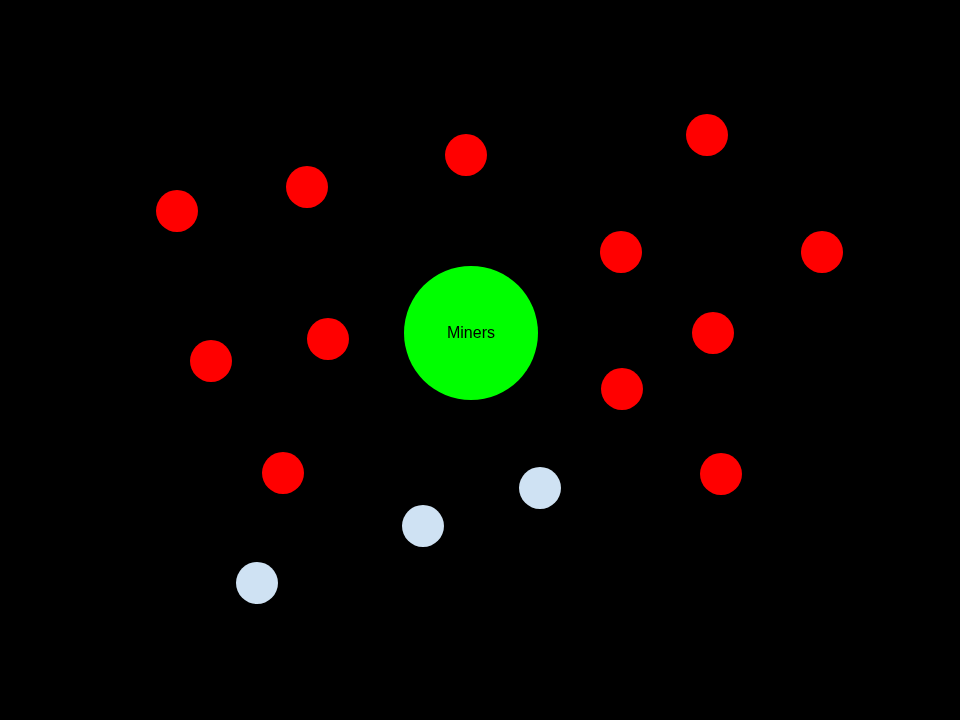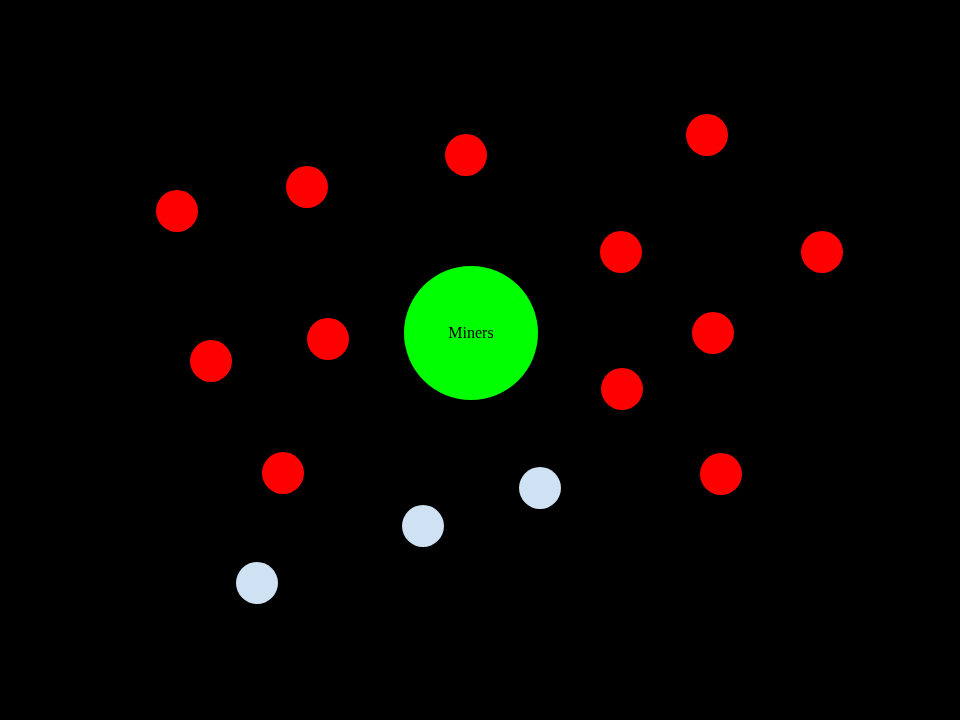--- a/index.html
+++ b/index.html
@@ -5,21 +5,21 @@
   html, body {
     margin: 0;
     padding: 0;
     background: #000000;
   }
   #canvas {
     position: relative;
     width: 960px;
     height: 652px;
     overflow: hidden;
-    font-family: Liberation Serif, serif;
+    font-family: Liberation Sans, sans-serif;
   }
   .node {
     position: absolute;
     border-radius: 50%;
     transform: translate(-50%, -50%);
     display: flex;
     align-items: center;
     justify-content: center;
   }
   #center-node span {

